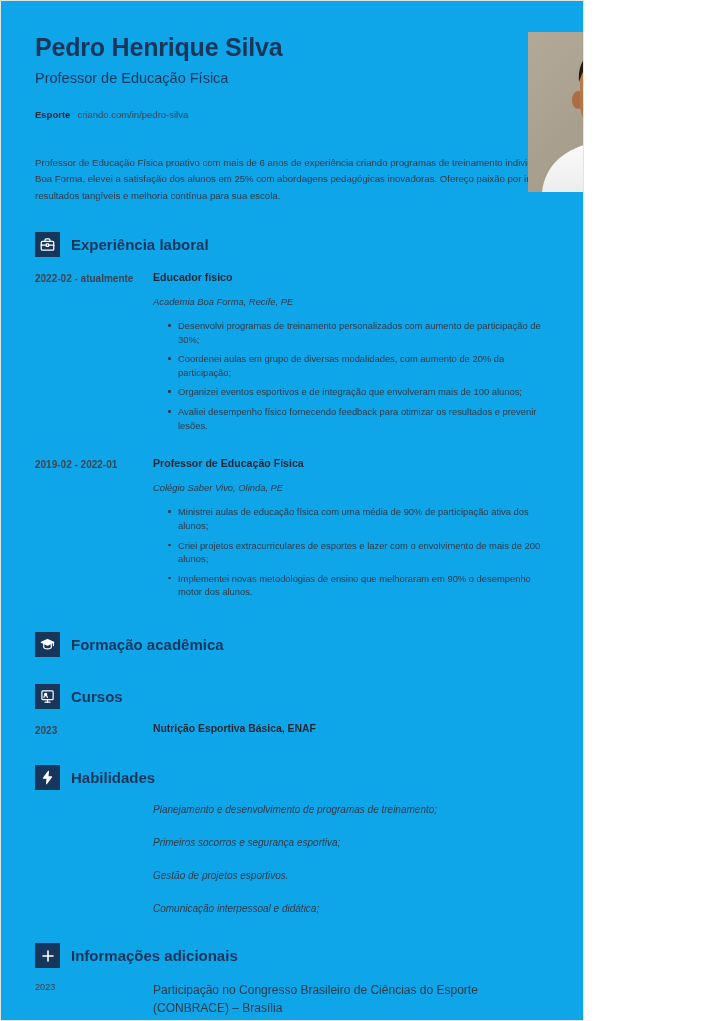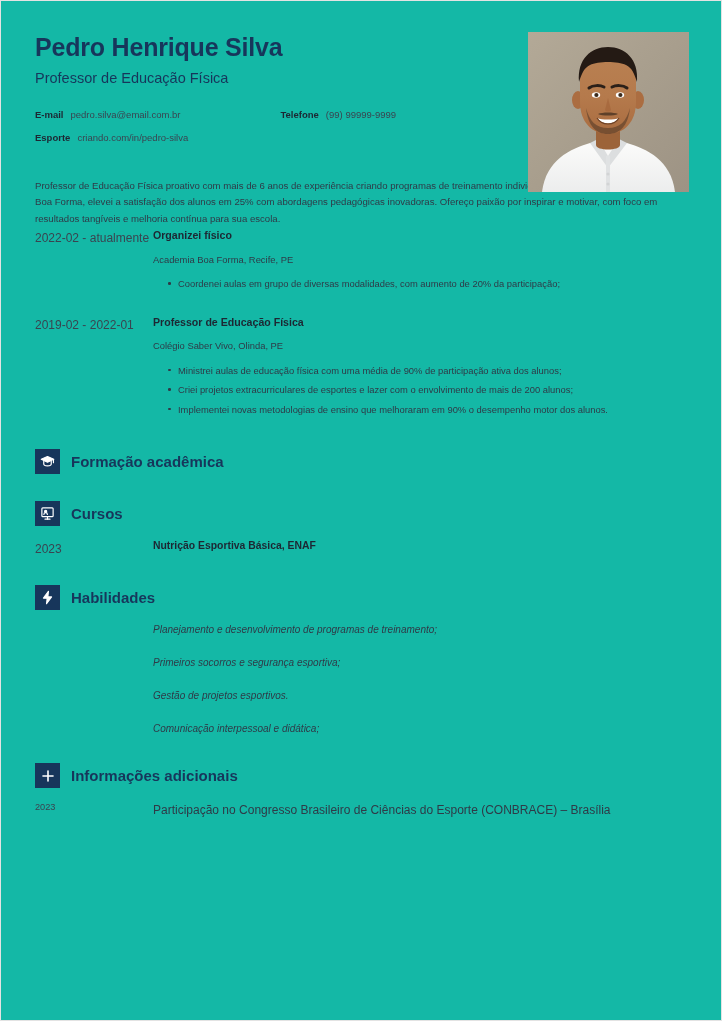--- a/index.html
+++ b/index.html
@@ -9,23 +9,23 @@
   }
   body {
     width: 722px;
     height: 1021px;
     font-family: "Liberation Sans", sans-serif;
     -webkit-font-smoothing: antialiased;
   }
 
   .page {
     position: relative;
-    width: 722px;
+    width: 584px;
     height: 1021px;
-    background: #14b8a6;
+    background: #0ea5e9;
     box-sizing: border-box;
     border: 1px solid #e3e3e3;
     overflow: hidden;
   }
 
   
   .header {
     position: relative;
     padding: 32px 34px 0 34px;
   }
@@ -122,38 +122,40 @@
   }
 
   
   .entry {
     display: flex;
     align-items: flex-start;
     margin-bottom: 4px;
   }
   .entry-date {
     flex: 0 0 118px;
-    font-size: 12px;
+    font-size: 10px;
     color: #3a4450;
     padding-top: 1px;
     line-height: 1.5;
     white-space: nowrap;
+    font-weight: bold;
   }
   .entry-body {
     flex: 1 1 auto;
     min-width: 0;
   }
   .entry-role {
     font-size: 10.6px;
     font-weight: bold;
     color: #1d2733;
     line-height: 1.4;
   }
   .entry-org {
     font-size: 9.4px;
+    font-style: italic;
     color: #2f3a47;
     margin-top: 10px;
     line-height: 1.4;
   }
   ul.bullets {
     margin: 11px 0 0 0;
     padding-left: 15px;
     list-style: none;
   }
   ul.bullets li {
@@ -216,30 +218,20 @@
 </head>
 <body>
 
 <div class="page">
 
   <div class="header">
     <div class="name">Pedro Henrique Silva</div>
     <div class="job-title">Professor de Educação Física</div>
 
     <div class="contact-block">
-      <div class="contact-row">
-        <span class="contact-cell email">
-          <span class="contact-label">E-mail</span>
-          <span class="contact-value">pedro.silva@email.com.br</span>
-        </span>
-        <span class="contact-cell phone">
-          <span class="contact-label">Telefone</span>
-          <span class="contact-value">(99) 99999-9999</span>
-        </span>
-      </div>
       <div class="contact-row">
         <span class="contact-cell linkedin">
           <span class="contact-label">Esporte</span>
           <span class="contact-value">criando.com/in/pedro-silva</span>
         </span>
       </div>
     </div>
 
     <div class="photo">
       <svg width="161" height="160" viewBox="0 0 161 160" xmlns="http://www.w3.org/2000/svg">
@@ -293,28 +285,42 @@
 
         <path d="M69 86 C74 93 86 93 91 86 C86 88 74 88 69 86 Z" fill="#ffffff"></path>
         <path d="M69 86 C74 94 86 94 91 86" stroke="#6d4228" stroke-width="1.2" fill="none"></path>
       </svg>
     </div>
   </div>
 
   <div class="summary">Professor de Educação Física proativo com mais de 6 anos de experiência criando programas de treinamento individualizados e em grupo. Na Academia Boa Forma, elevei a satisfação dos alunos em 25% com abordagens pedagógicas inovadoras. Ofereço paixão por inspirar e motivar, com foco em resultados tangíveis e melhoria contínua para sua escola.</div>
 
   <div class="section">
+    <div class="section-head">
+      <span class="section-icon">
+        <svg width="15" height="15" viewBox="0 0 24 24" fill="none" stroke="#ffffff" stroke-width="2" stroke-linecap="round" stroke-linejoin="round">
+          <rect x="2" y="7" width="20" height="14" rx="2"></rect>
+          <path d="M8 7V5a2 2 0 0 1 2-2h4a2 2 0 0 1 2 2v2"></path>
+          <path d="M2 13h20"></path>
+          <rect x="10" y="11" width="4" height="4" rx="1" fill="#17365b"></rect>
+        </svg>
+      </span>
+      <span class="section-title">Experiência laboral</span>
+    </div>
 
     <div class="entry exp">
       <div class="entry-date">2022-02  - atualmente</div>
       <div class="entry-body">
-        <div class="entry-role">Organizei físico</div>
+        <div class="entry-role">Educador físico</div>
         <div class="entry-org">Academia Boa Forma, Recife, PE</div>
         <ul class="bullets">
+          <li>Desenvolvi programas de treinamento personalizados com aumento de participação de 30%;</li>
           <li>Coordenei aulas em grupo de diversas modalidades, com aumento de 20% da participação;</li>
+          <li>Organizei eventos esportivos e de integração que envolveram mais de 100 alunos;</li>
+          <li>Avaliei desempenho físico fornecendo feedback para otimizar os resultados e prevenir lesões.</li>
         </ul>
       </div>
     </div>
 
     <div class="entry exp spaced">
       <div class="entry-date">2019-02  - 2022-01</div>
       <div class="entry-body">
         <div class="entry-role">Professor de Educação Física</div>
         <div class="entry-org">Colégio Saber Vivo, Olinda, PE</div>
         <ul class="bullets">

